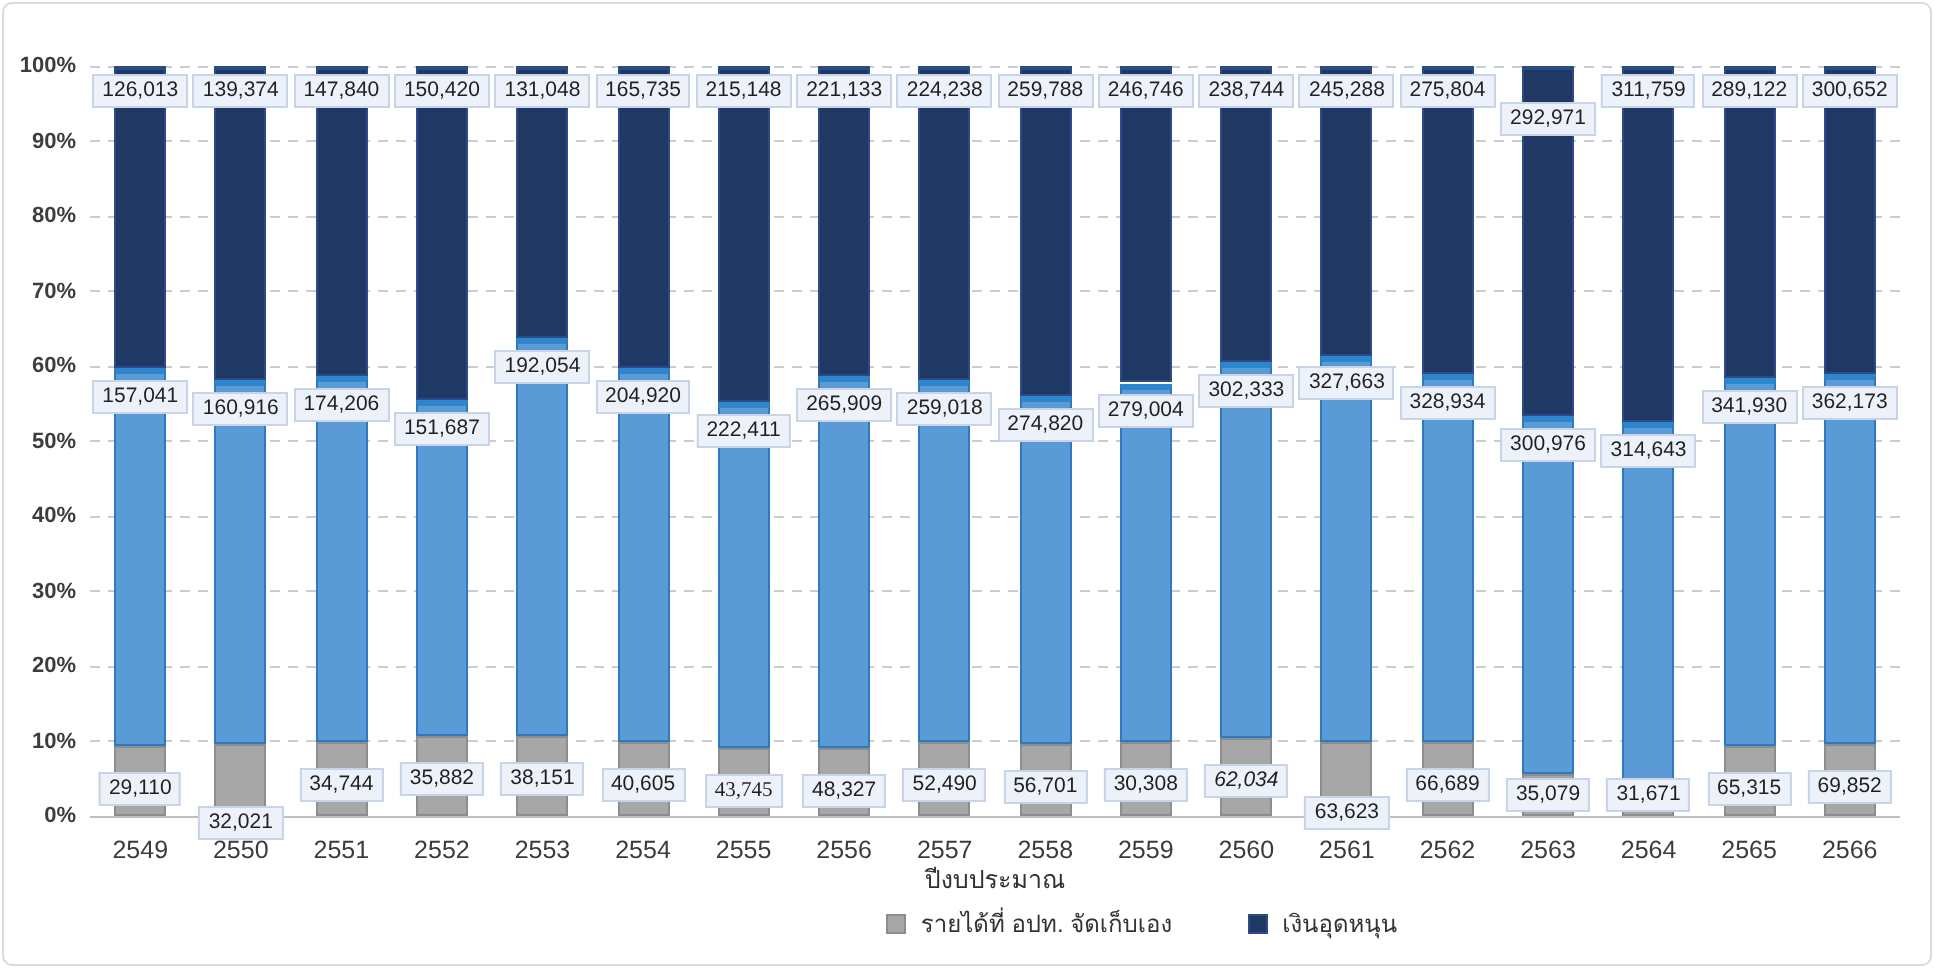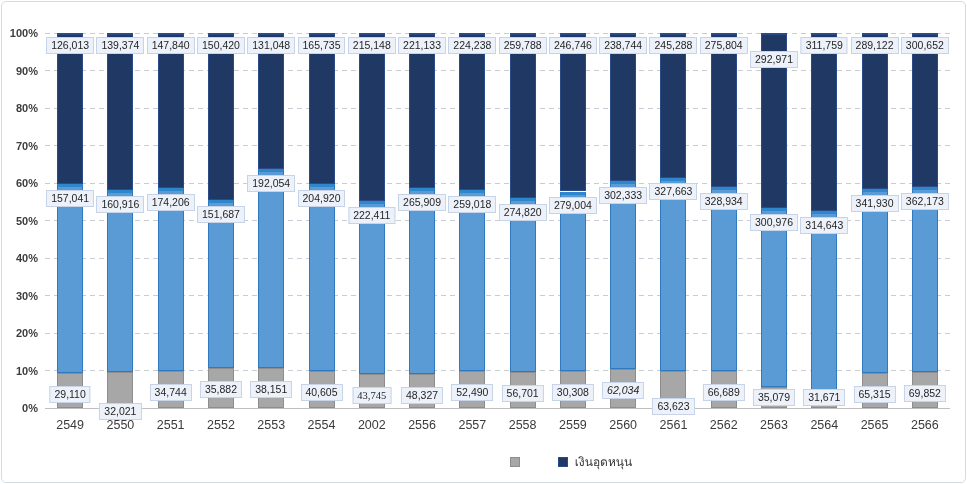--- a/index.html
+++ b/index.html
@@ -30,20 +30,21 @@
           justify-content:center;align-items:center;gap:38px;}
   .litem{display:flex;align-items:center;gap:7px;font-size:12px;color:#333;}
   .swatch{width:10px;height:10px;box-sizing:border-box;border:1px solid transparent;flex:none;}
 </style>
 </head>
 <body>
 
 <div class="canvas">
   <div class="frame"></div>
   <div id="plot">
+    <div class="xtitle">ปีงบประมาณ</div>
   <div class="axisline" style="top: 374.5px;"></div>
       <div class="ylab" style="top: 375px;">0%</div>
       <div class="grid" style="top: 337px;"></div>
       <div class="ylab" style="top: 337.5px;">10%</div>
       <div class="grid" style="top: 299.5px;"></div>
       <div class="ylab" style="top: 300px;">20%</div>
       <div class="grid" style="top: 262px;"></div>
       <div class="ylab" style="top: 262.5px;">30%</div>
       <div class="grid" style="top: 224.5px;"></div>
       <div class="ylab" style="top: 225px;">40%</div>
@@ -127,21 +128,21 @@
       </div>
       <div class="slot" style="left: 301.667px; width: 50.2778px;">
         <div class="dlabel" style="top: 353.917px; font-family: Liberation Serif, serif;">43,745</div>
         <div class="dlabel" style="top: 173.629px;">222,411</div>
         <div class="dlabel" style="top: 4px;">215,148</div>
         <div class="bar">
           <div class="seg seg0" style="bottom: 0px; height: 34.0832px;"></div>
           <div class="seg seg1" style="bottom: 34.0832px; height: 173.288px;"></div>
           <div class="seg seg2" style="bottom: 207.371px; height: 167.629px;"></div>
         </div>
-        <div class="cat">2002</div>
+        <div class="cat">2555</div>
       </div>
       <div class="slot" style="left: 351.944px; width: 50.2778px;">
         <div class="dlabel" style="top: 354.149px;">48,327</div>
         <div class="dlabel" style="top: 160.893px;">265,909</div>
         <div class="dlabel" style="top: 4px;">221,133</div>
         <div class="bar">
           <div class="seg seg0" style="bottom: 0px; height: 33.8507px;"></div>
           <div class="seg seg1" style="bottom: 33.8507px; height: 186.256px;"></div>
           <div class="seg seg2" style="bottom: 220.107px; height: 154.893px;"></div>
         </div>
@@ -254,19 +255,20 @@
           <div class="seg seg0" style="bottom: 0px; height: 35.7518px;"></div>
           <div class="seg seg1" style="bottom: 35.7518px; height: 185.368px;"></div>
           <div class="seg seg2" style="bottom: 221.12px; height: 153.88px;"></div>
         </div>
         <div class="cat">2566</div>
       </div>
     </div>
   <div class="legend" id="legend">
       <div class="litem">
         <span class="swatch" style="background: rgb(167, 167, 167); border-color: rgb(141, 141, 141);"></span>
+        <span>รายได้ที่ อปท. จัดเก็บเอง</span>
       </div>
       <div class="litem">
         <span class="swatch" style="background: rgb(31, 56, 100); border-color: rgb(42, 75, 135);"></span>
         <span>เงินอุดหนุน</span>
       </div>
     </div>
 </div>
 
 </body></html>

